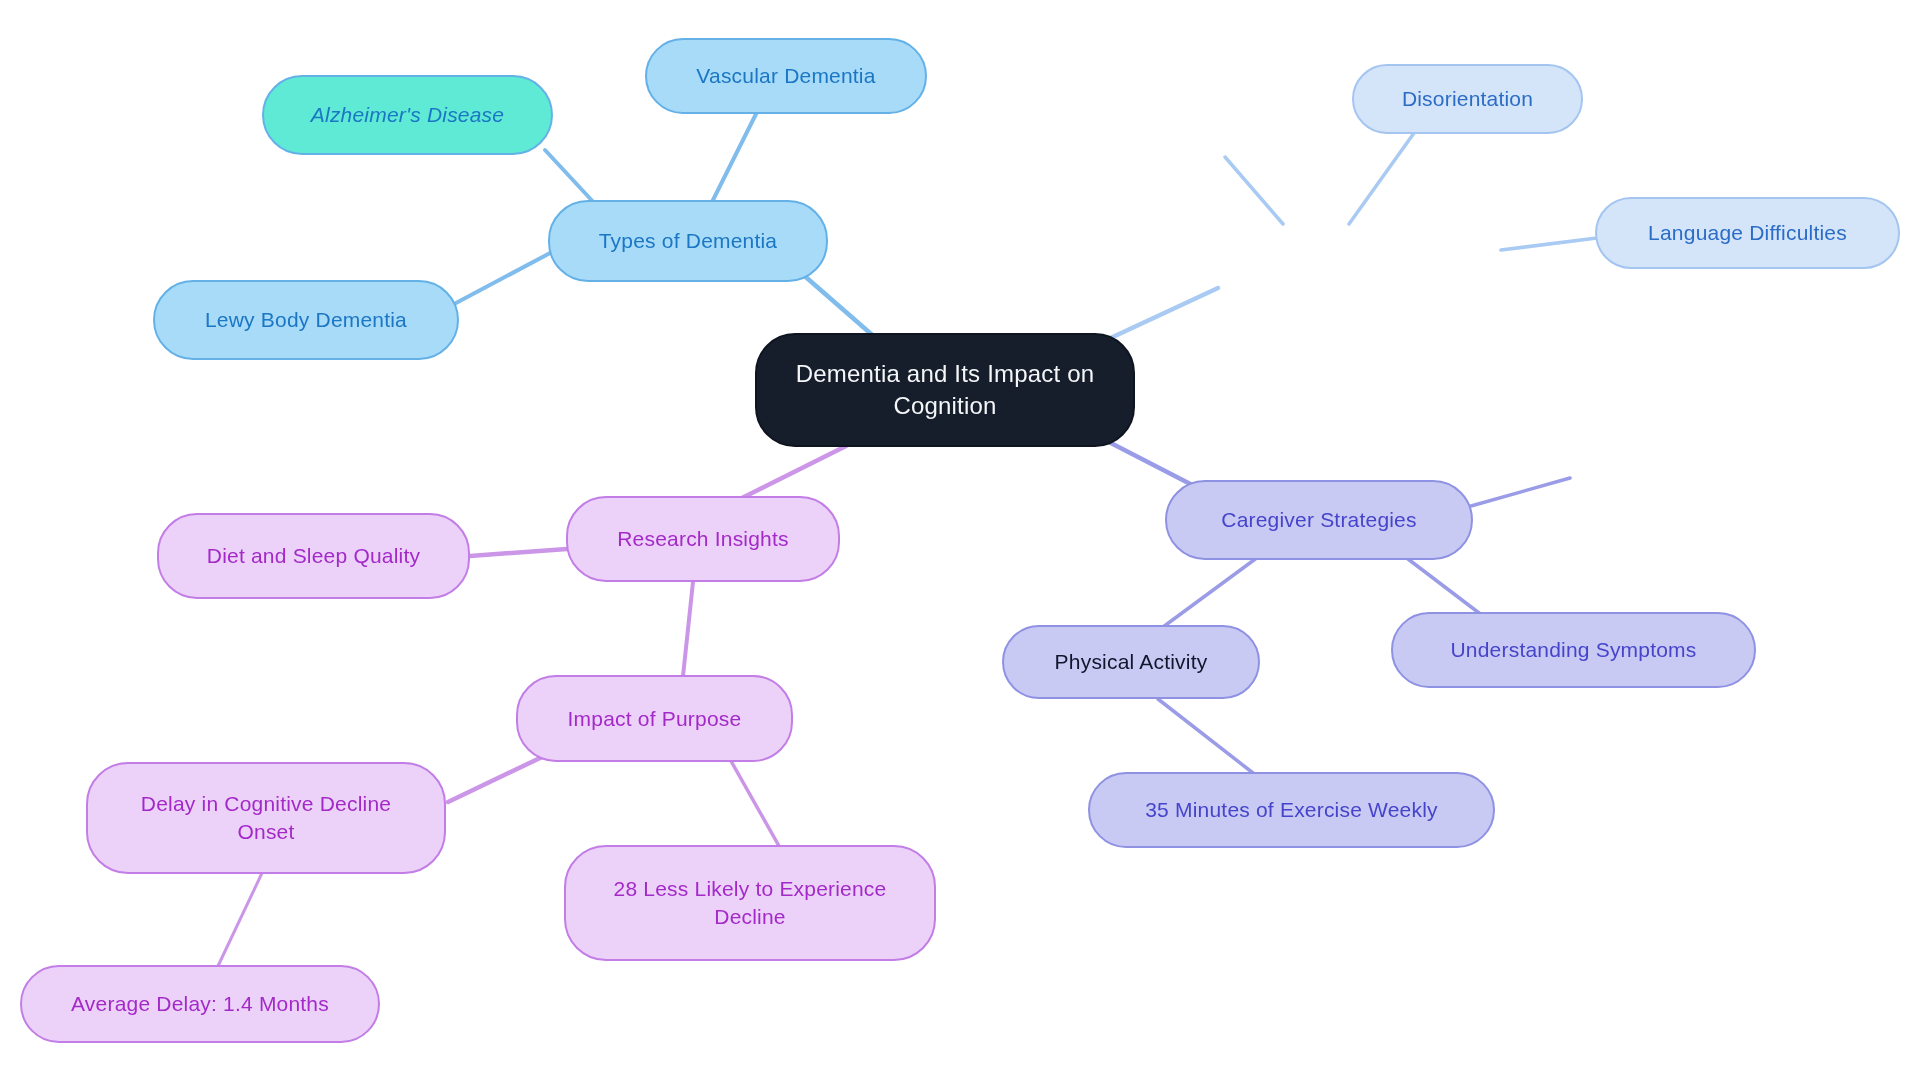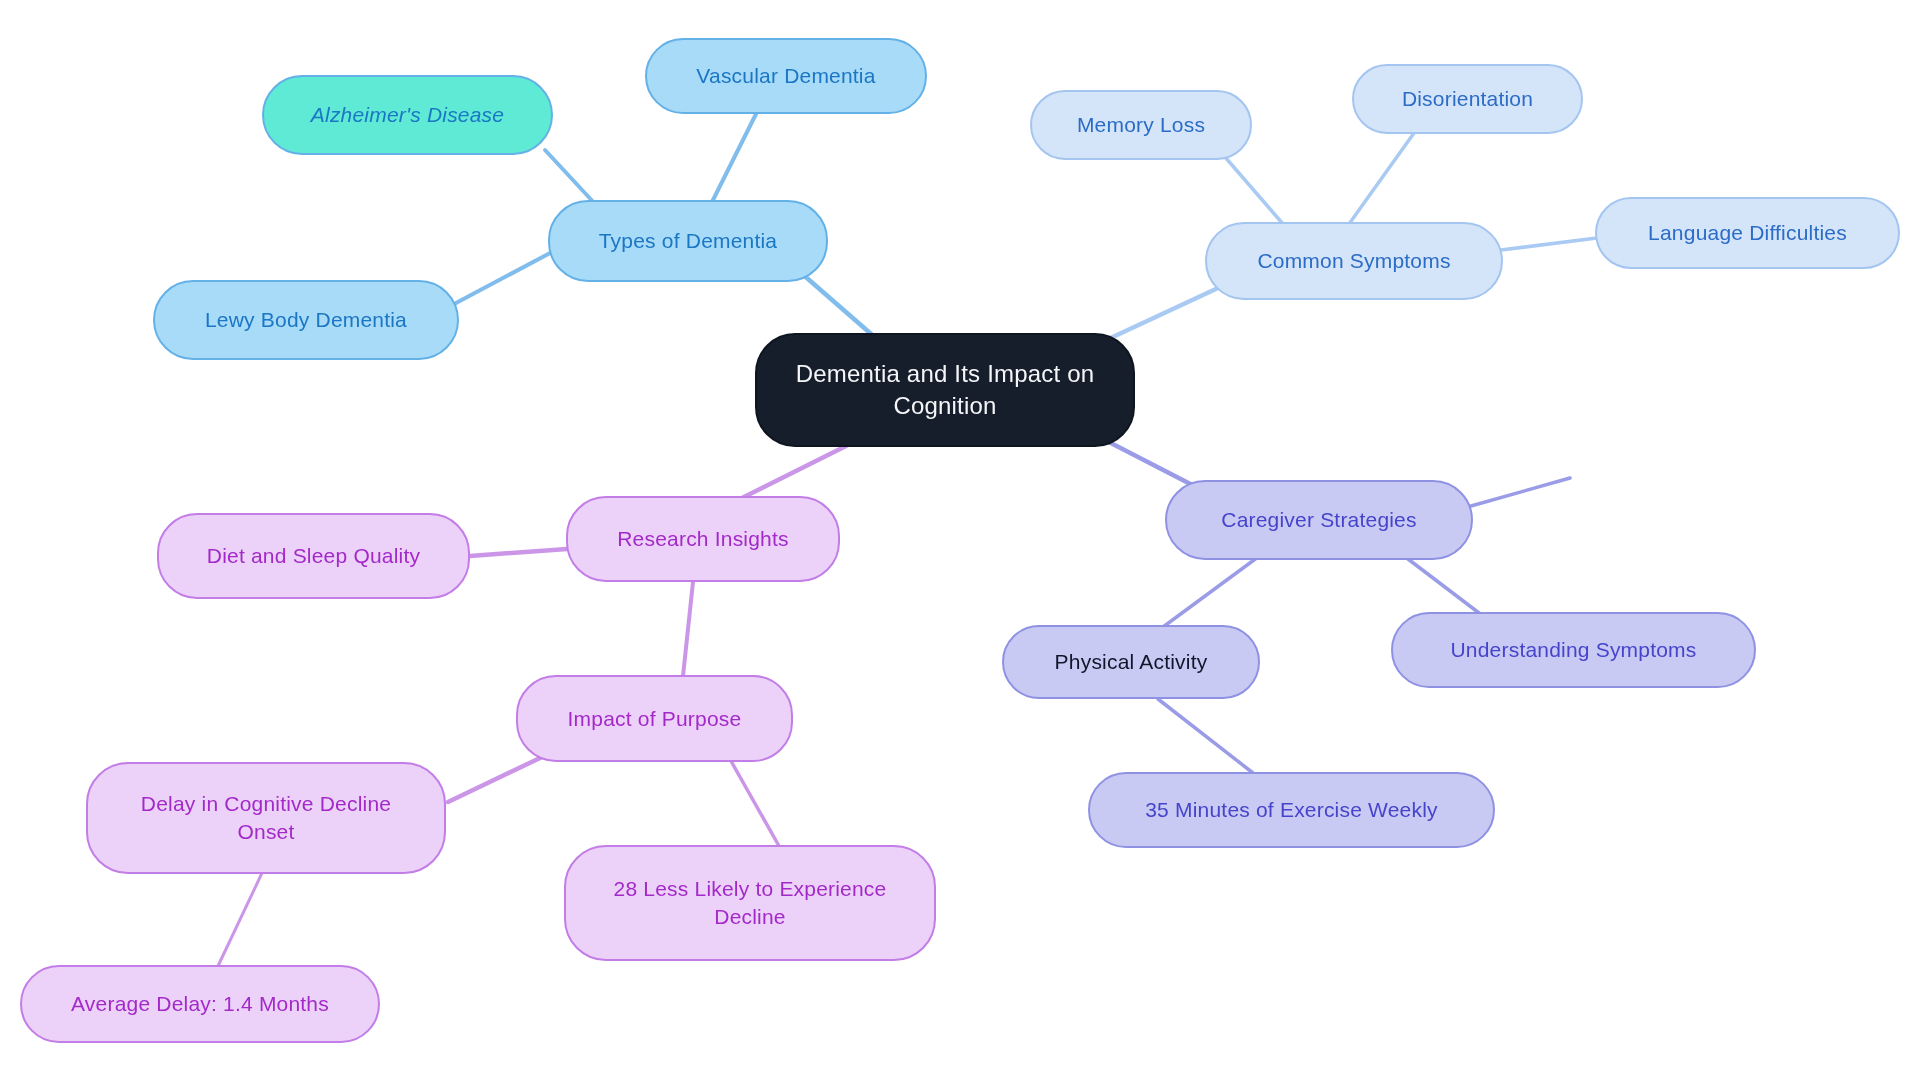--- a/index.html
+++ b/index.html
@@ -60,22 +60,20 @@
       <line x1="563" y1="747" x2="448" y2="802" stroke="#cb96e8" stroke-width="4.5" stroke-linecap="round"></line>
       <line x1="731" y1="761" x2="779" y2="846" stroke="#cb96e8" stroke-width="3.5" stroke-linecap="round"></line>
       <line x1="262" y1="873" x2="218" y2="966" stroke="#cb96e8" stroke-width="3" stroke-linecap="round"></line>
     </svg>
 
 <div class="node" style="left: 755px; top: 333px; width: 380px; height: 114px; border-radius: 40px; font-size: 24px; padding: 0px 30px; background: rgb(22, 29, 43); border: 2px solid rgb(15, 21, 32); color: rgb(244, 246, 248);">Dementia and Its Impact on Cognition</div>
     <div class="node" style="left: 548px; top: 200px; width: 280px; height: 82px; border-radius: 40px; font-size: 21px; padding: 0px 20px; background: rgb(167, 219, 248); border: 2px solid rgb(100, 177, 232); color: rgb(27, 118, 196);">Types of Dementia</div>
     <div class="node" style="left: 262px; top: 75px; width: 291px; height: 80px; border-radius: 40px; font-size: 21px; padding: 0px 20px; background: #5eead4; border: 2px solid rgb(100, 177, 232); color: rgb(27, 118, 196); font-style: italic;">Alzheimer's Disease</div>
     <div class="node" style="left: 645px; top: 38px; width: 282px; height: 76px; border-radius: 38px; font-size: 21px; padding: 0px 20px; background: rgb(167, 219, 248); border: 2px solid rgb(100, 177, 232); color: rgb(27, 118, 196);">Vascular Dementia</div>
     <div class="node" style="left: 153px; top: 280px; width: 306px; height: 80px; border-radius: 40px; font-size: 21px; padding: 0px 20px; background: rgb(167, 219, 248); border: 2px solid rgb(100, 177, 232); color: rgb(27, 118, 196);">Lewy Body Dementia</div>
-    <div class="node" style="left: 1205px; top: 222px; width: 298px; height: 78px; border-radius: 39px; font-size: 21px; padding: 0px 20px; background: rgb(212, 228, 249); border: 2px solid rgb(163, 197, 240); color: rgb(43, 108, 198);">Common Symptoms</div>
-    <div class="node" style="left: 1030px; top: 90px; width: 222px; height: 70px; border-radius: 35px; font-size: 21px; padding: 0px 16px; background: rgb(212, 228, 249); border: 2px solid rgb(163, 197, 240); color: rgb(43, 108, 198);">Memory Loss</div>
     <div class="node" style="left: 1352px; top: 64px; width: 231px; height: 70px; border-radius: 35px; font-size: 21px; padding: 0px 16px; background: rgb(212, 228, 249); border: 2px solid rgb(163, 197, 240); color: rgb(43, 108, 198);">Disorientation</div>
     <div class="node" style="left: 1595px; top: 197px; width: 305px; height: 72px; border-radius: 36px; font-size: 21px; padding: 0px 18px; background: rgb(212, 228, 249); border: 2px solid rgb(163, 197, 240); color: rgb(43, 108, 198);">Language Difficulties</div>
     <div class="node" style="left: 1165px; top: 480px; width: 308px; height: 80px; border-radius: 40px; font-size: 21px; padding: 0px 20px; background: rgb(201, 202, 244); border: 2px solid rgb(143, 146, 227); color: rgb(69, 68, 203);">Caregiver Strategies</div>
     <div class="node" style="left: 1391px; top: 612px; width: 365px; height: 76px; border-radius: 38px; font-size: 21px; padding: 0px 18px; background: rgb(201, 202, 244); border: 2px solid rgb(143, 146, 227); color: rgb(69, 68, 203);">Understanding Symptoms</div>
     <div class="node" style="left: 1002px; top: 625px; width: 258px; height: 74px; border-radius: 37px; font-size: 21px; padding: 0px 18px; background: rgb(201, 202, 244); border: 2px solid rgb(143, 146, 227); color: #0f172a;">Physical Activity</div>
     <div class="node" style="left: 1088px; top: 772px; width: 407px; height: 76px; border-radius: 38px; font-size: 21px; padding: 0px 20px; background: rgb(201, 202, 244); border: 2px solid rgb(143, 146, 227); color: rgb(69, 68, 203);">35 Minutes of Exercise Weekly</div>
     <div class="node" style="left: 566px; top: 496px; width: 274px; height: 86px; border-radius: 40px; font-size: 21px; padding: 8px 20px; background: rgb(236, 210, 249); border: 2px solid rgb(194, 125, 231); color: rgb(163, 42, 200);">Research Insights</div>
     <div class="node" style="left: 157px; top: 513px; width: 313px; height: 86px; border-radius: 40px; font-size: 21px; padding: 10px 20px; background: rgb(236, 210, 249); border: 2px solid rgb(194, 125, 231); color: rgb(163, 42, 200);">Diet and Sleep Quality</div>
     <div class="node" style="left: 516px; top: 675px; width: 277px; height: 87px; border-radius: 40px; font-size: 21px; padding: 0px 20px; background: rgb(236, 210, 249); border: 2px solid rgb(194, 125, 231); color: rgb(163, 42, 200);">Impact of Purpose</div>
     <div class="node" style="left: 86px; top: 762px; width: 360px; height: 112px; border-radius: 42px; font-size: 21px; padding: 0px 28px; background: rgb(236, 210, 249); border: 2px solid rgb(194, 125, 231); color: rgb(163, 42, 200);">Delay in Cognitive Decline Onset</div>

